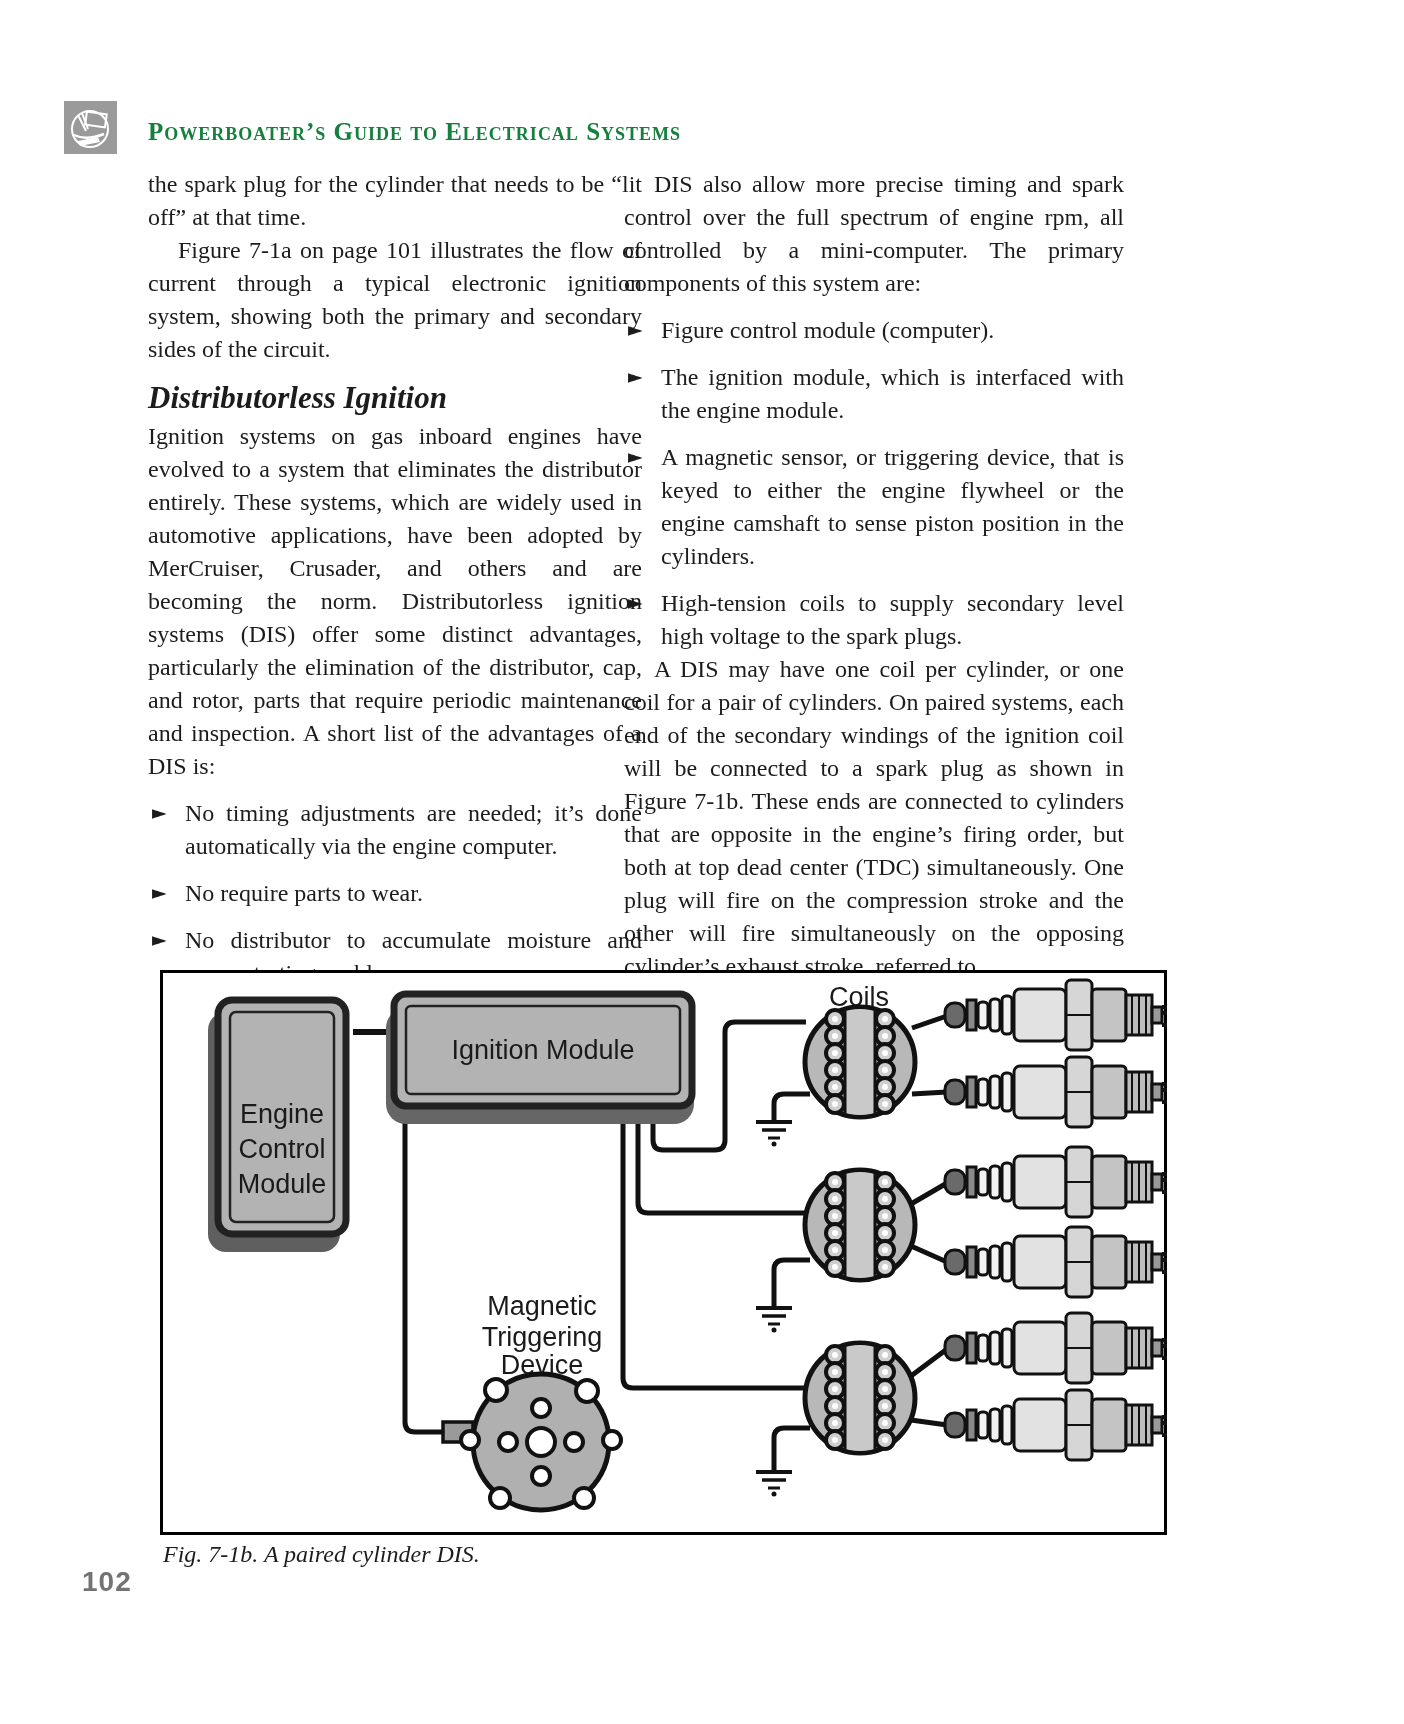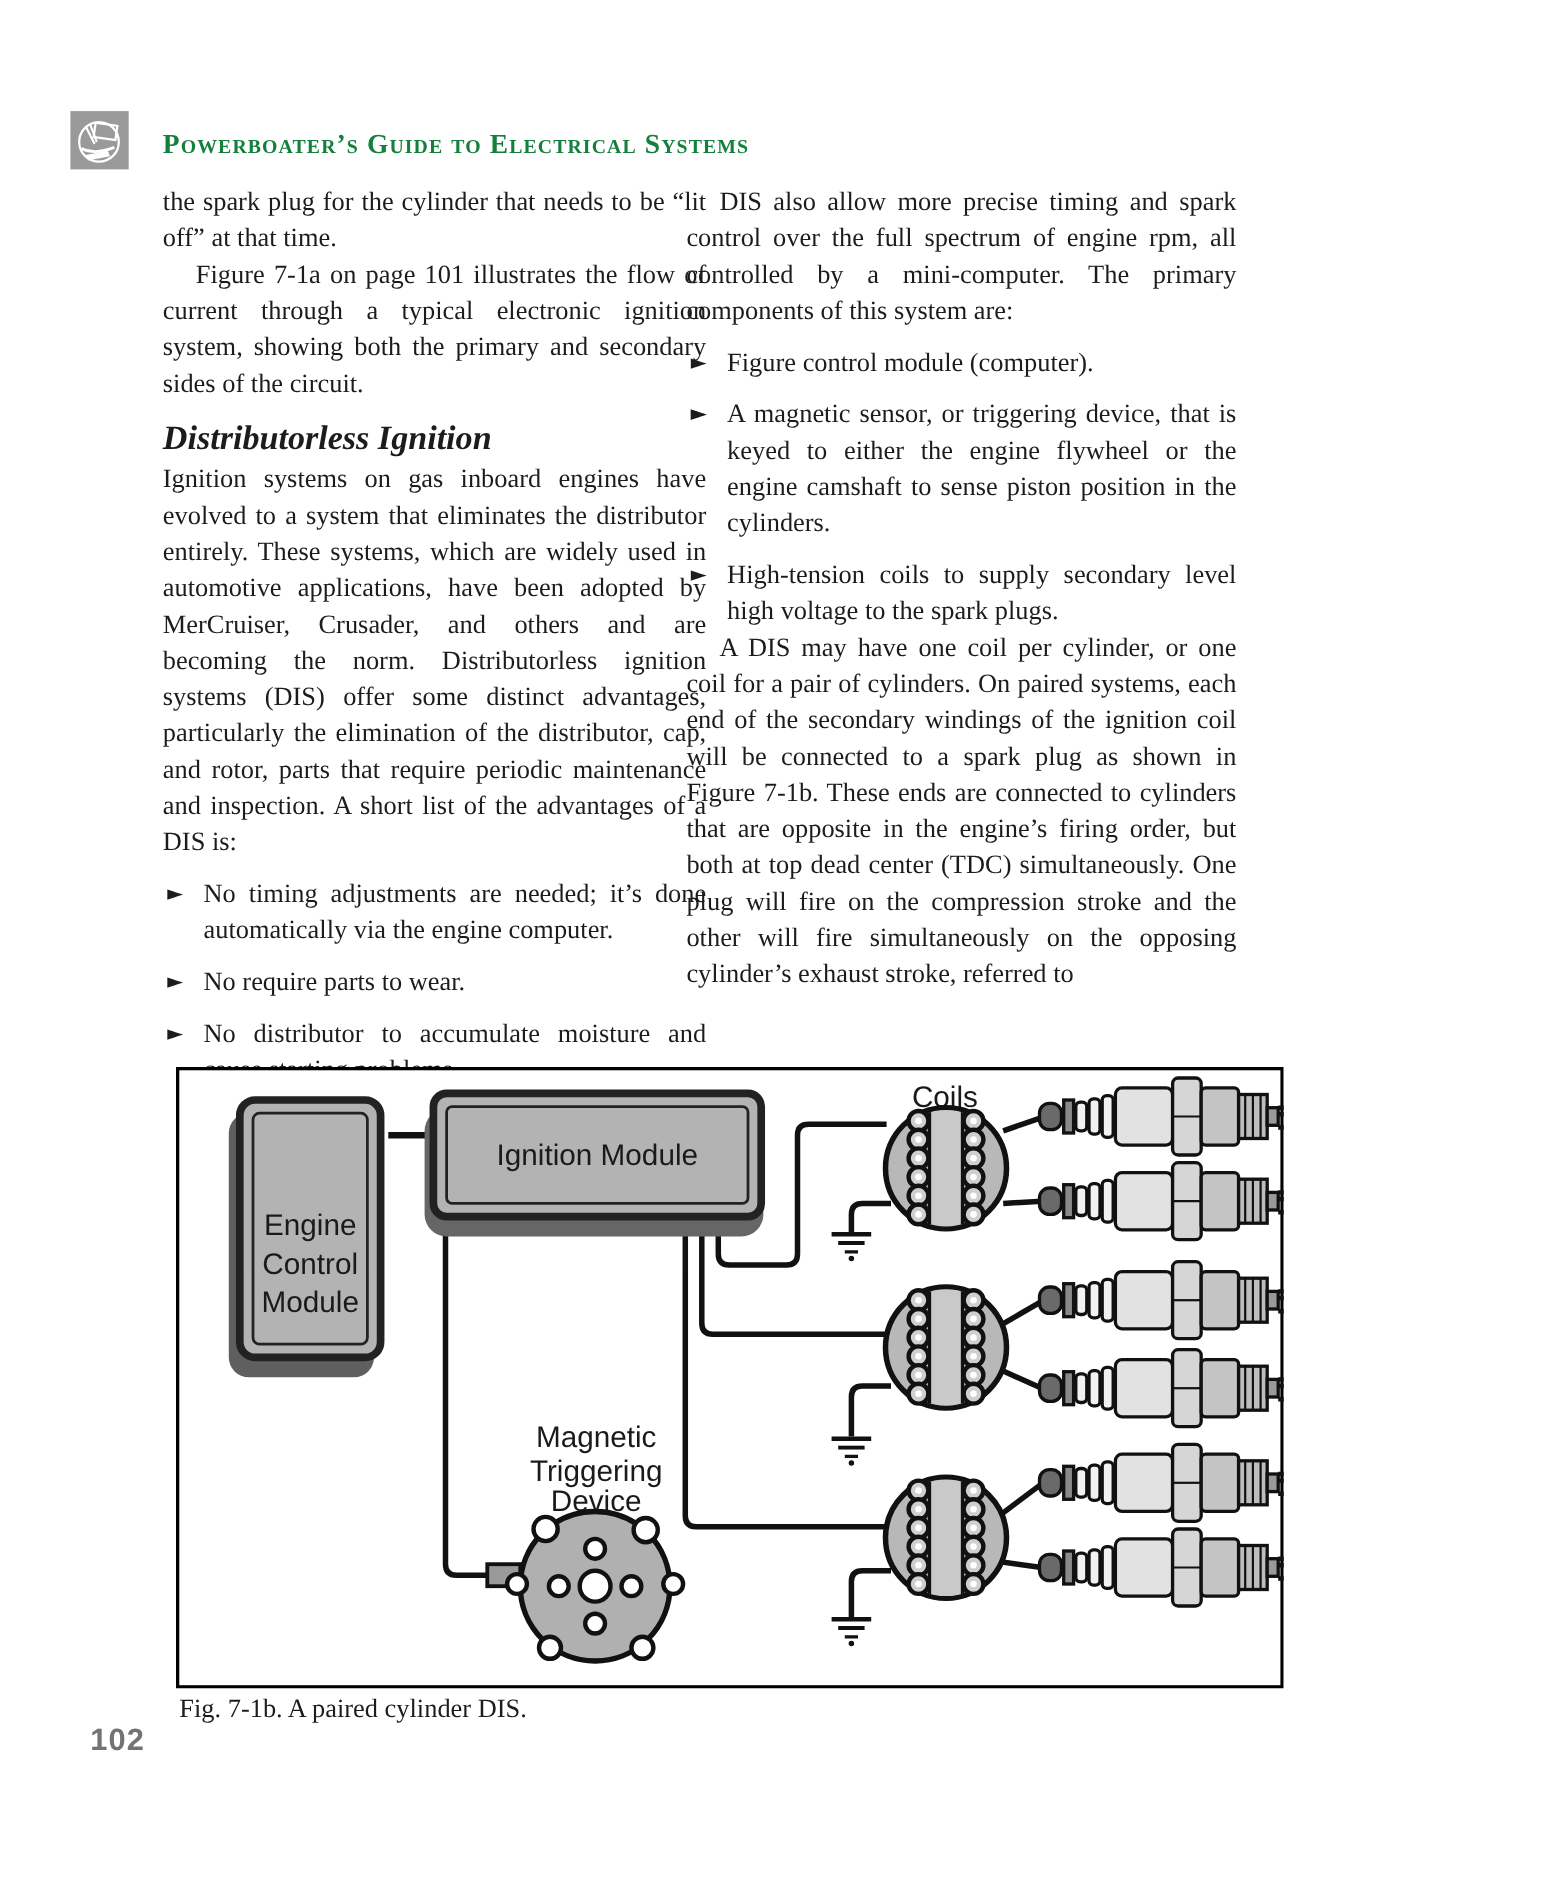--- a/index.html
+++ b/index.html
@@ -15,21 +15,21 @@
   .col-right{left:624px;width:500px;}
   .col p{margin:0;}
   p.ind{text-indent:30px;}
   h2.sect{font-size:31px;font-style:italic;font-weight:bold;margin:14px 0 4px 0;line-height:36px;}
   .bullet{position:relative;padding-left:37px;margin-top:14px;text-align:justify;}
   .bullet .bmark{position:absolute;left:4px;top:-1px;font-size:19px;font-family:"DejaVu Sans",sans-serif;}
   .sp-top{margin-top:26px;}
   
   .fig{position:absolute;left:160px;top:970px;width:1007px;height:565px;}
   .fig svg{display:block;}
-  .figcaption{position:absolute;left:163px;top:1541px;font-size:24px;color:#1c1c1c;}
+  .figcaption{position:absolute;left:163px;top:1541px;font-style:italic;font-size:24px;color:#1c1c1c;}
   .pagenum{position:absolute;left:82px;top:1566px;font-family:"Liberation Sans",sans-serif;
            font-weight:bold;font-size:28px;letter-spacing:1px;color:#737373;}
   svg text{font-family:"Liberation Sans",sans-serif;fill:#1a1a1a;}
 </style>
 </head>
 <body>
 
 <div class="page">
 
   <div class="logo">
@@ -63,20 +63,21 @@
   </div>
 
   <div class="col col-right">
     <p class="ind">DIS also allow more precise timing and spark control over the full spectrum of engine rpm, all controlled by a mini-computer. The primary components of this system are:</p>
     <div class="bullet">
       <span class="bmark">►</span>
       <span>Figure control module (computer).</span>
     </div>
     <div class="bullet">
       <span class="bmark">►</span>
+      <span>The ignition module, which is interfaced with the engine module.</span>
     </div>
     <div class="bullet">
       <span class="bmark">►</span>
       <span>A magnetic sensor, or triggering device, that is keyed to either the engine flywheel or the engine camshaft to sense piston position in the cylinders.</span>
     </div>
     <div class="bullet">
       <span class="bmark">►</span>
       <span>High-tension coils to supply secondary level high voltage to the spark plugs.</span>
     </div>
     <p class="ind sp-top">A DIS may have one coil per cylinder, or one coil for a pair of cylinders. On paired systems, each end of the secondary windings of the ignition coil will be connected to a spark plug as shown in Figure 7-1b. These ends are connected to cylinders that are opposite in the engine’s firing order, but both at top dead center (TDC) simultaneously. One plug will fire on the compression stroke and the other will fire simultaneously on the opposing cylinder’s exhaust stroke, referred to</p>

